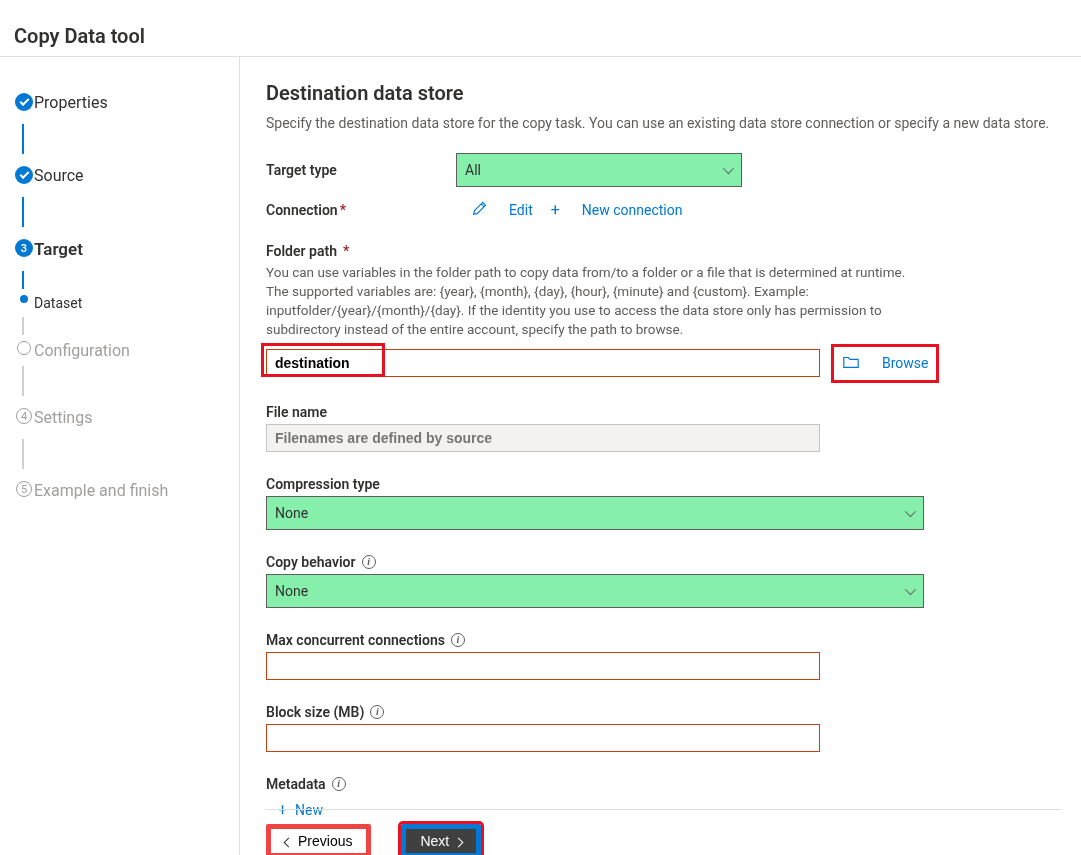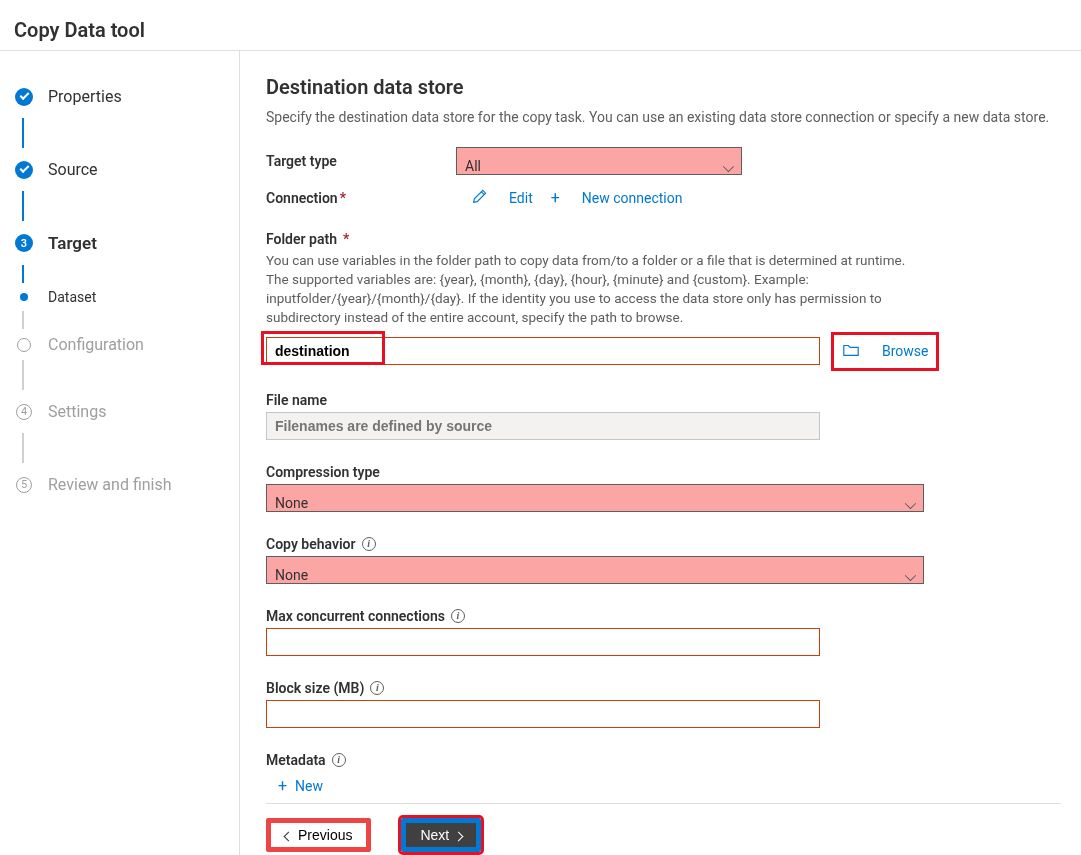--- a/index.html
+++ b/index.html
@@ -1,44 +1,44 @@
 <!DOCTYPE html>
 <html><head>
 <meta charset="utf-8">
 <style>
   * { box-sizing: border-box; }
   html, body { margin: 0; padding: 0; font-family: "Segoe UI", -apple-system, BlinkMacSystemFont, Roboto, Arial, sans-serif; color: #323130; background:#fff; }
   body { width:1081px; }
-  .header { padding: 18px 14px 8px; font-size: 20px; font-weight: 600; border-bottom:1px solid #e1dfdd; }
+  .header { padding: 24px 14px 8px; font-size: 20px; font-weight: 600; border-bottom:1px solid #e1dfdd; }
   .layout { display:flex; }
   .sidebar { width:240px; border-right:1px solid #e1dfdd; padding-top:24px; padding-bottom:24px; min-height:815px; position:relative; }
   .main { flex:1; padding: 24px 20px 0 26px; position:relative; min-height:815px; }
   .footer-bar { position:absolute; bottom:0; left:26px; right:20px; border-top:1px solid #e1dfdd; padding:14px 0; display:flex; gap:30px; }
-  .step { display:flex; align-items:center; gap:14px; padding: 12px 14px 12px 14px; cursor:pointer; }
+  .step { display:flex; align-items:flex-start; gap:0; padding: 12px 14px 12px 14px; cursor:pointer; }
   .step .dot-wrap { width:20px; display:flex; justify-content:center; position:relative; }
   .dot { width:18px; height:18px; border-radius:50%; display:flex; align-items:center; justify-content:center; font-size:11px; font-weight:600; color:#fff; background:#0078d4; z-index:2; position:relative; }
   .dot-check { background:#0078d4; }
   .dot-num { background:#0078d4; }
   .dot-empty { width:14px; height:14px; border:1px solid #a19f9d; background:#fff; }
   .dot-empty-small { width:8px; height:8px; background:#0078d4; border-radius:50%; }
   .dot-circle-empty { width:16px; height:16px; border:1px solid #a19f9d; background:#fff; border-radius:50%; display:flex; align-items:center;justify-content:center; font-size:11px; color:#a19f9d; }
   .step-label { font-size:16px; color:#323130; }
   .step.completed .step-label { color:#323130; }
   .step.current .step-label { font-weight:600; font-size:17px; }
   .step.sub .step-label { font-size:14px; font-weight:400; }
   .step.pending .step-label { color:#a19f9d; font-weight:400; font-size:16px;}
   .step.sub { padding-top:6px; padding-bottom:6px; }
   .connector { width:2px; background:#0078d4; margin-left:22px; height:30px; }
   .connector.gray { background:#d2d0ce; }
   .page-title { font-size:20px; font-weight:600; margin:0 0 10px 0; }
   .page-desc { font-size:14px; color:#605e5c; margin-bottom:22px; }
   .row { display:flex; align-items:center; margin-bottom:14px; }
   .row-label { width:190px; font-size:14px; font-weight:600; flex-shrink:0; }
   .row-label .req { color:#a4262c; margin-left:2px; }
-  .select-box { width:286px; height:28px; border:1px solid #605e5c; background:#fca5a5; display:flex; align-items:flex-end; padding:0 8px; justify-content:space-between; font-size:14px; cursor:pointer; }
+  .select-box { width:286px; height:34px; border:1px solid #605e5c; background:#86efac; display:flex; align-items:center; padding:0 8px; justify-content:space-between; font-size:14px; cursor:pointer; }
   .select-box.full { width:658px; }
   .chev { width:12px; height:12px; display:inline-flex; align-items:center; justify-content:center; }
   .chev-down::before { content:""; display:inline-block; width:7px;height:7px;border-right:1px solid #605e5c;border-bottom:1px solid #605e5c; transform:rotate(45deg) translateY(-2px);}
   .highlight-red { outline:3px solid #e81123; outline-offset:0px; }
   .conn-actions { display:flex; align-items:center; gap:18px; margin-left:16px; }
   .link-btn { display:inline-flex; align-items:center; gap:22px; color:#0078d4; font-size:14px; cursor:pointer; }
   .plus-icon { font-size:16px; font-weight:400; line-height:1; }
   .field-block { margin-bottom:18px;margin-top:24px; }
   .field-label { font-size:14px; font-weight:600; margin-bottom:4px; display:flex; align-items:center; gap:6px; }
   .field-label .req { color:#a4262c; }
@@ -115,21 +115,21 @@
           <div class="dot-circle-empty">4</div>
         </div>
       <div class="step-label">Settings</div>
     </div>
     <div class="connector gray"></div>
 
     <div class="step pending">
       <div class="dot-wrap">
           <div class="dot-circle-empty">5</div>
         </div>
-      <div class="step-label">Review and finish</div>
+      <div class="step-label">Example and finish</div>
     </div>
 
   </div>
 
   <div class="main">
     <h2 class="page-title">Destination data store</h2>
     <div class="page-desc">Specify the destination data store for the copy task. You can use an existing data store connection or specify a new data store.</div>
 
     <div class="row">
       <div class="row-label">Target type</div>

